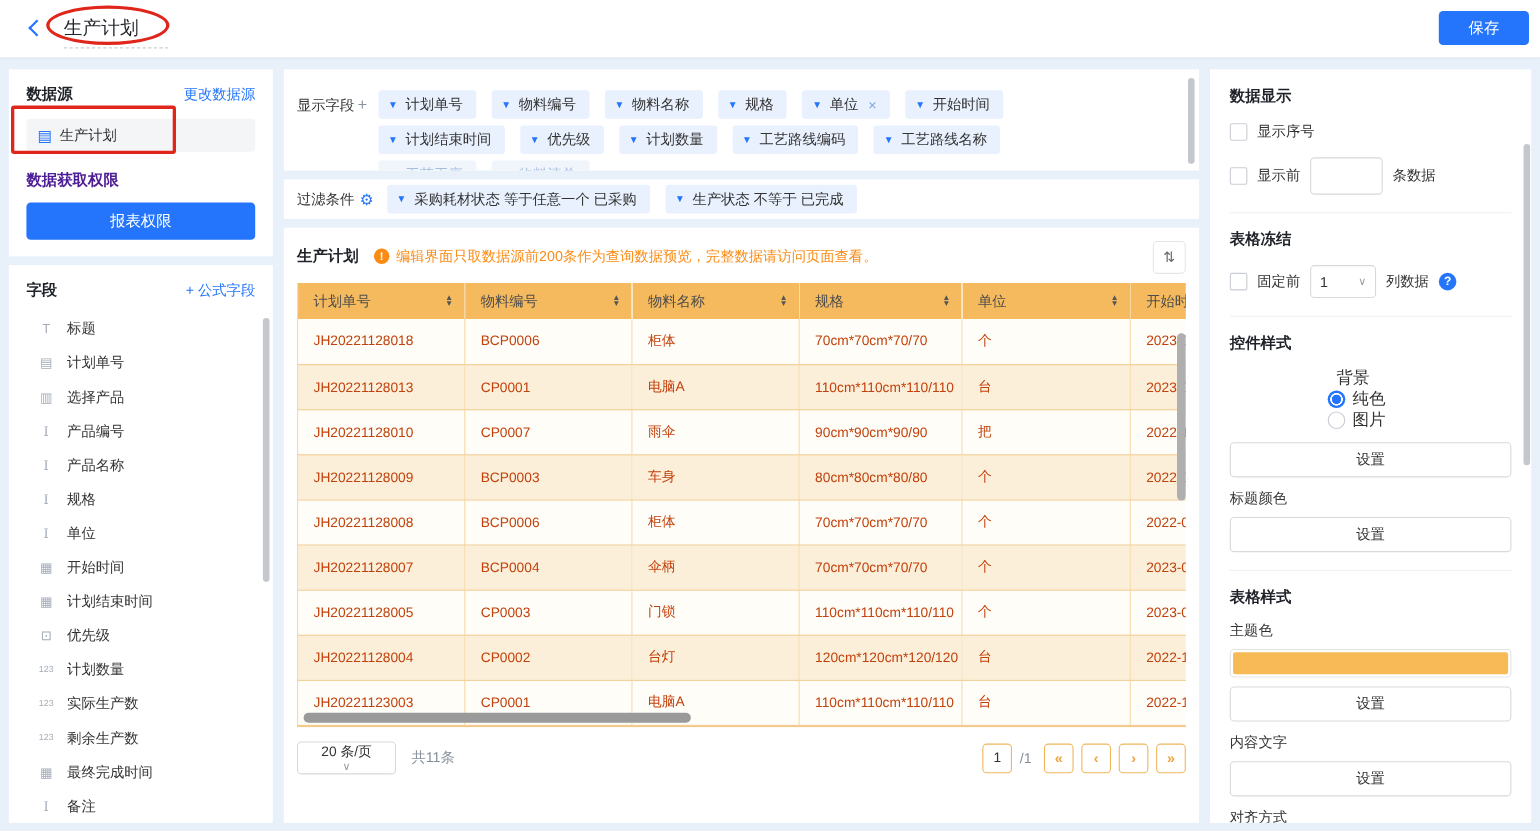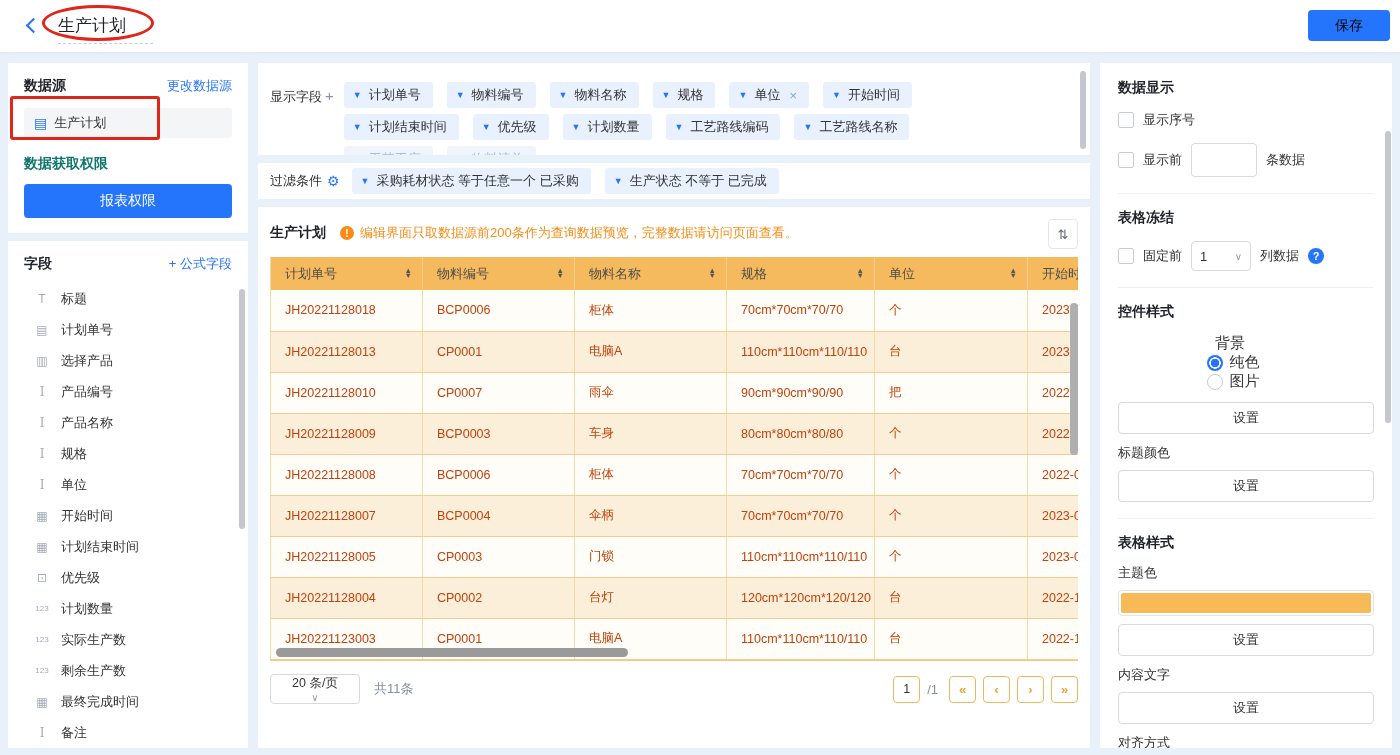--- a/index.html
+++ b/index.html
@@ -6,32 +6,32 @@
   html,body { width:1400px; height:755px; overflow:hidden; }
   body { background:#E8F1FA; font-family:"Liberation Sans","DejaVu Sans",sans-serif; color:#333; font-size:13px; }
 
   .card { background:#fff; border-radius:0; }
 
   
   .topbar { position:absolute; left:0; top:0; width:1400px; height:52px; background:#fff; box-shadow:0 1px 3px rgba(31,50,88,.06); z-index:10; }
   .back-btn { position:absolute; left:28px; top:20px; width:11px; height:11px; border-left:2.5px solid #2475FC; border-bottom:2.5px solid #2475FC; transform:rotate(45deg); cursor:pointer; }
   .page-title { position:absolute; left:58px; top:14px; font-size:17px; color:#1F2329; width:95px; border-bottom:1px dashed #C9CDD4; padding-bottom:6px; }
   .title-ellipse { position:absolute; left:42px; top:5px; width:112px; height:36px; border:3px solid #E0251B; border-radius:50%; pointer-events:none; z-index:11; }
-  .save-btn { position:absolute; right:10px; top:10px; width:82px; height:31px; background:#2475FC; color:#000000; border:none; border-radius:4px; font-size:14px; cursor:pointer; font-family:Liberation Sans, sans-serif; }
+  .save-btn { position:absolute; right:10px; top:10px; width:82px; height:31px; background:#2475FC; color:#ffffff; border:none; border-radius:4px; font-size:14px; cursor:pointer; font-family:Liberation Sans, sans-serif; }
 
   
   .left-col { position:absolute; left:8px; top:63px; width:240px; }
   .ds-card { position:relative; height:170px; padding:14px 16px; margin-bottom:8px; }
   .sec-head { display:flex; justify-content:space-between; align-items:center; }
   .sec-title { font-size:14px; font-weight:bold; color:#1F2329; }
   .link { color:#2475FC; font-size:13px; cursor:pointer; }
   .ds-item { margin-top:13px; height:30px; background:#F4F5F7; border-radius:3px; display:flex; align-items:center; padding:0 10px; gap:7px; cursor:pointer; }
   .doc-icon { color:#2475FC; font-size:14px; line-height:1; }
   .ds-annot { position:absolute; left:2px; top:33px; width:150px; height:44px; border:3px solid #E0251B; border-radius:3px; pointer-events:none; z-index:5; }
-  .perm-title { margin-top:17px; font-size:14px; font-weight:bold; color:#0f766e; }
+  .perm-title { margin-top:17px; font-size:14px; font-weight:bold; color:#4c1d95; }
   .perm-btn { margin-top:11px; width:100%; height:34px; background:#2475FC; color:#fff; border:none; border-radius:4px; font-size:14px; cursor:pointer; font-family:inherit; }
 
   .fields-card { position:relative; height:507px; padding:14px 16px; overflow:hidden; }
   .fields-list { margin-top:10px; }
   .field-item { height:31px; display:flex; align-items:center; gap:9px; padding-left:8px; cursor:grab; }
   .field-icon { width:20px; color:#A5ADBA; font-size:12px; text-align:center; flex:none; }
   .field-icon.num { font-size:8px; letter-spacing:0; }
   .field-icon.serif { font-family:"DejaVu Serif",serif; }
   .field-label { font-size:13px; color:#333; }
   .scroll-thumb { position:absolute; background:#C4C8CE; border-radius:3px; }

